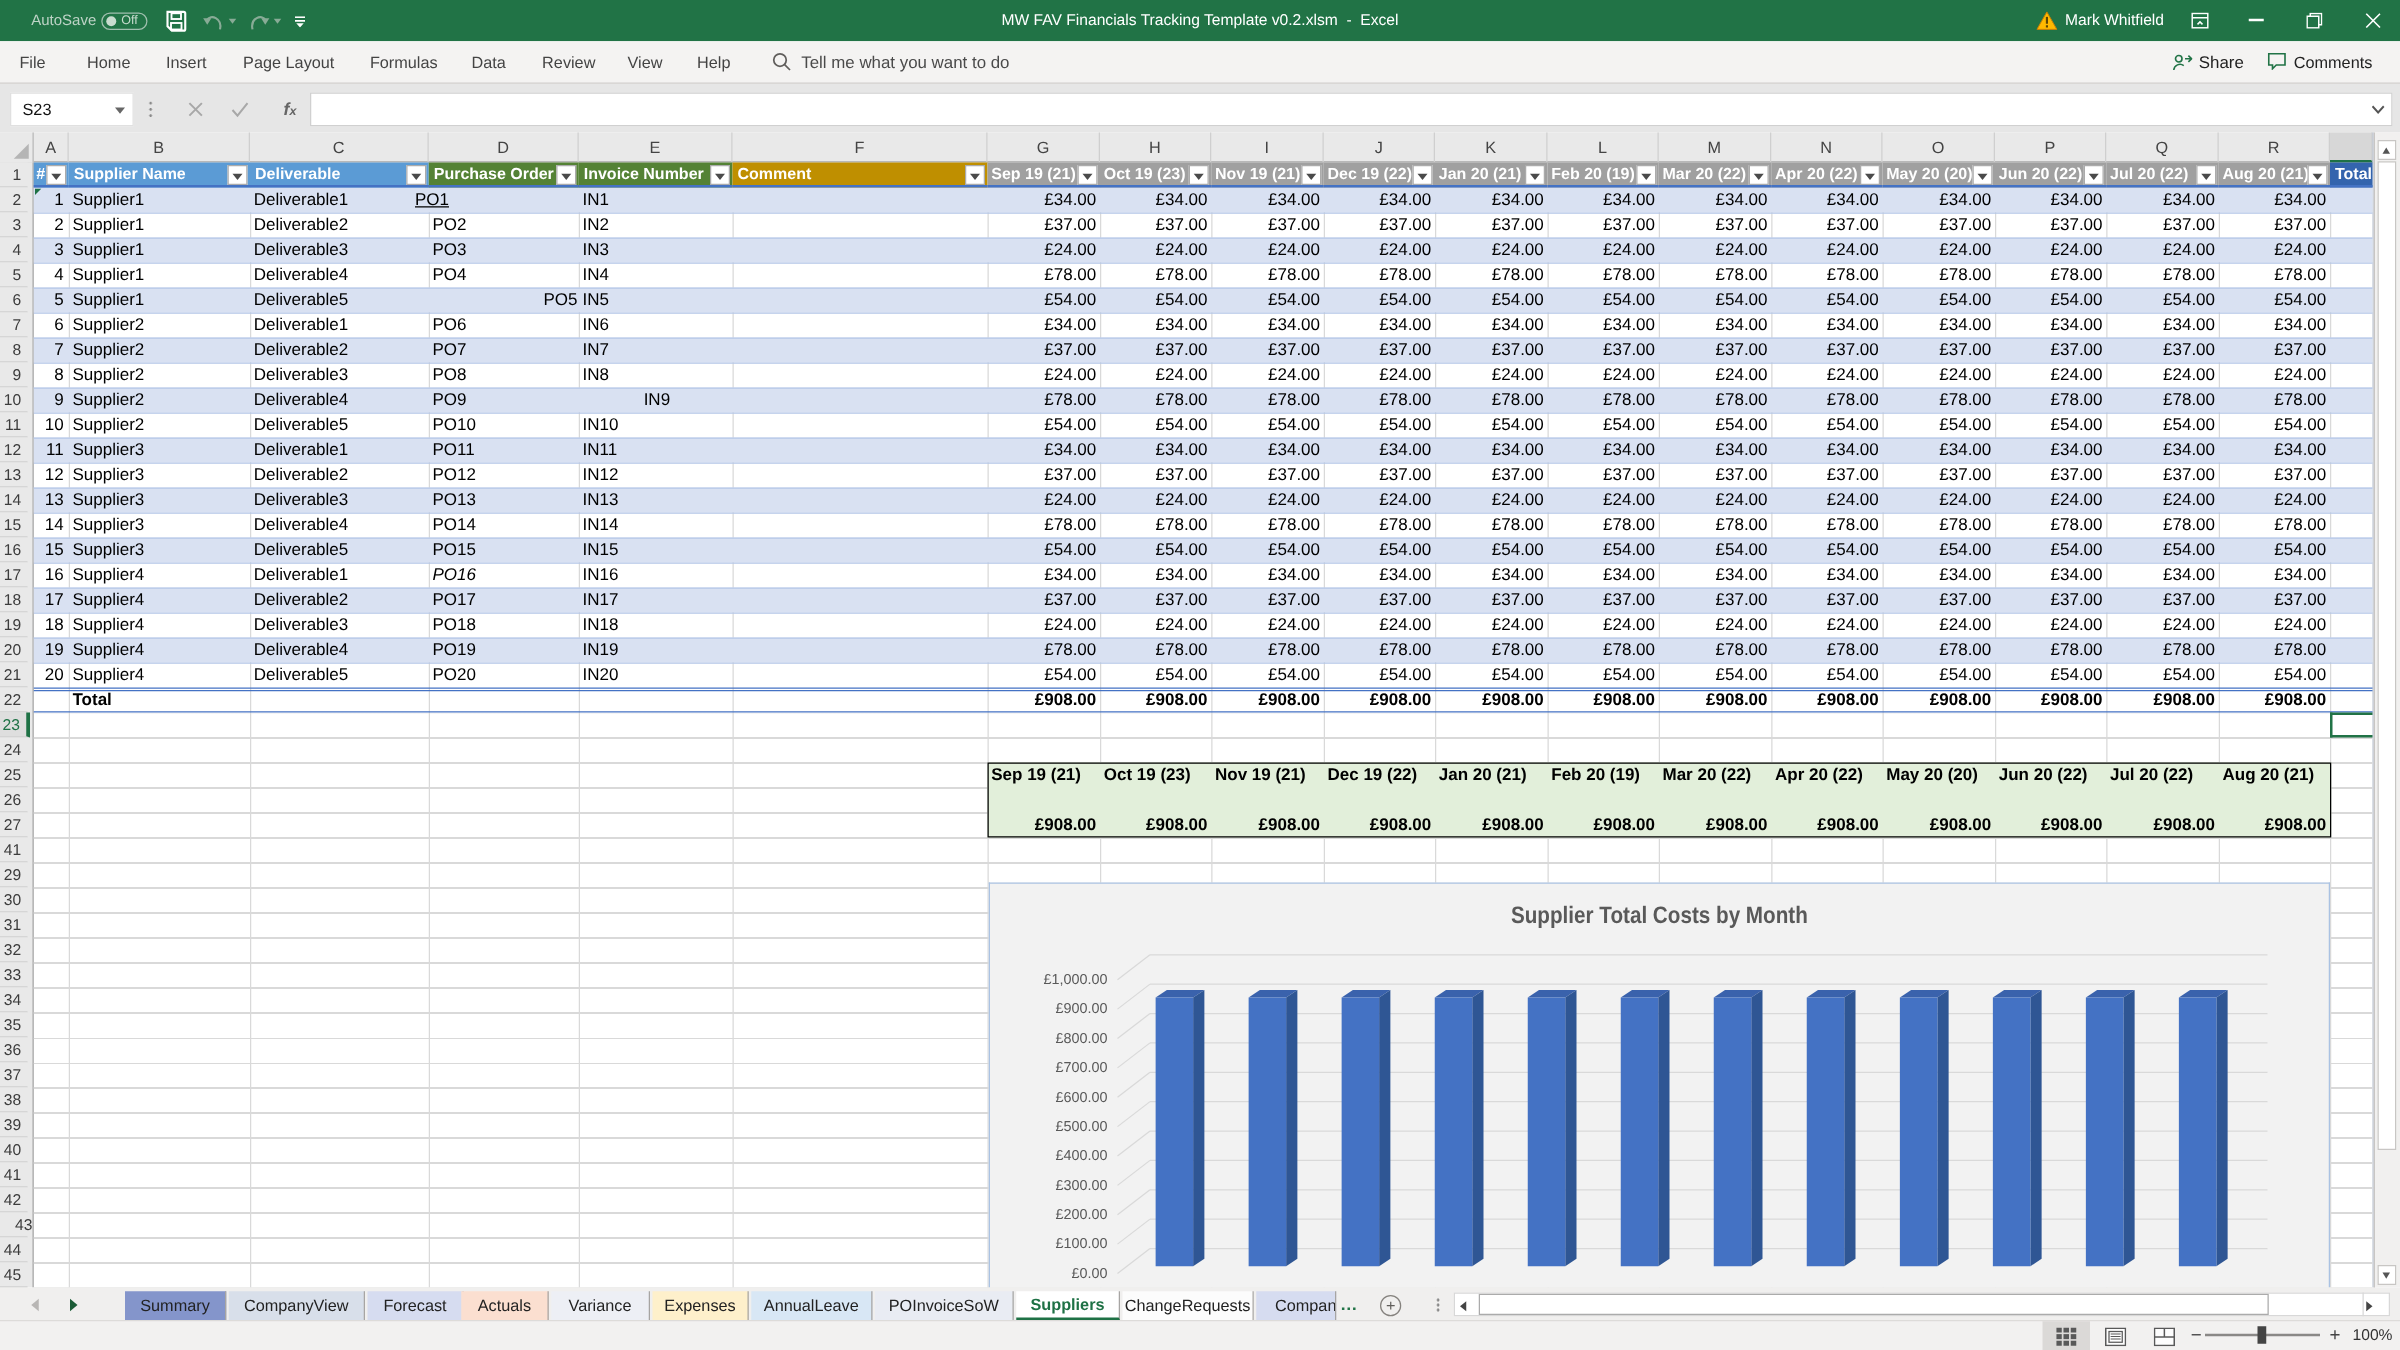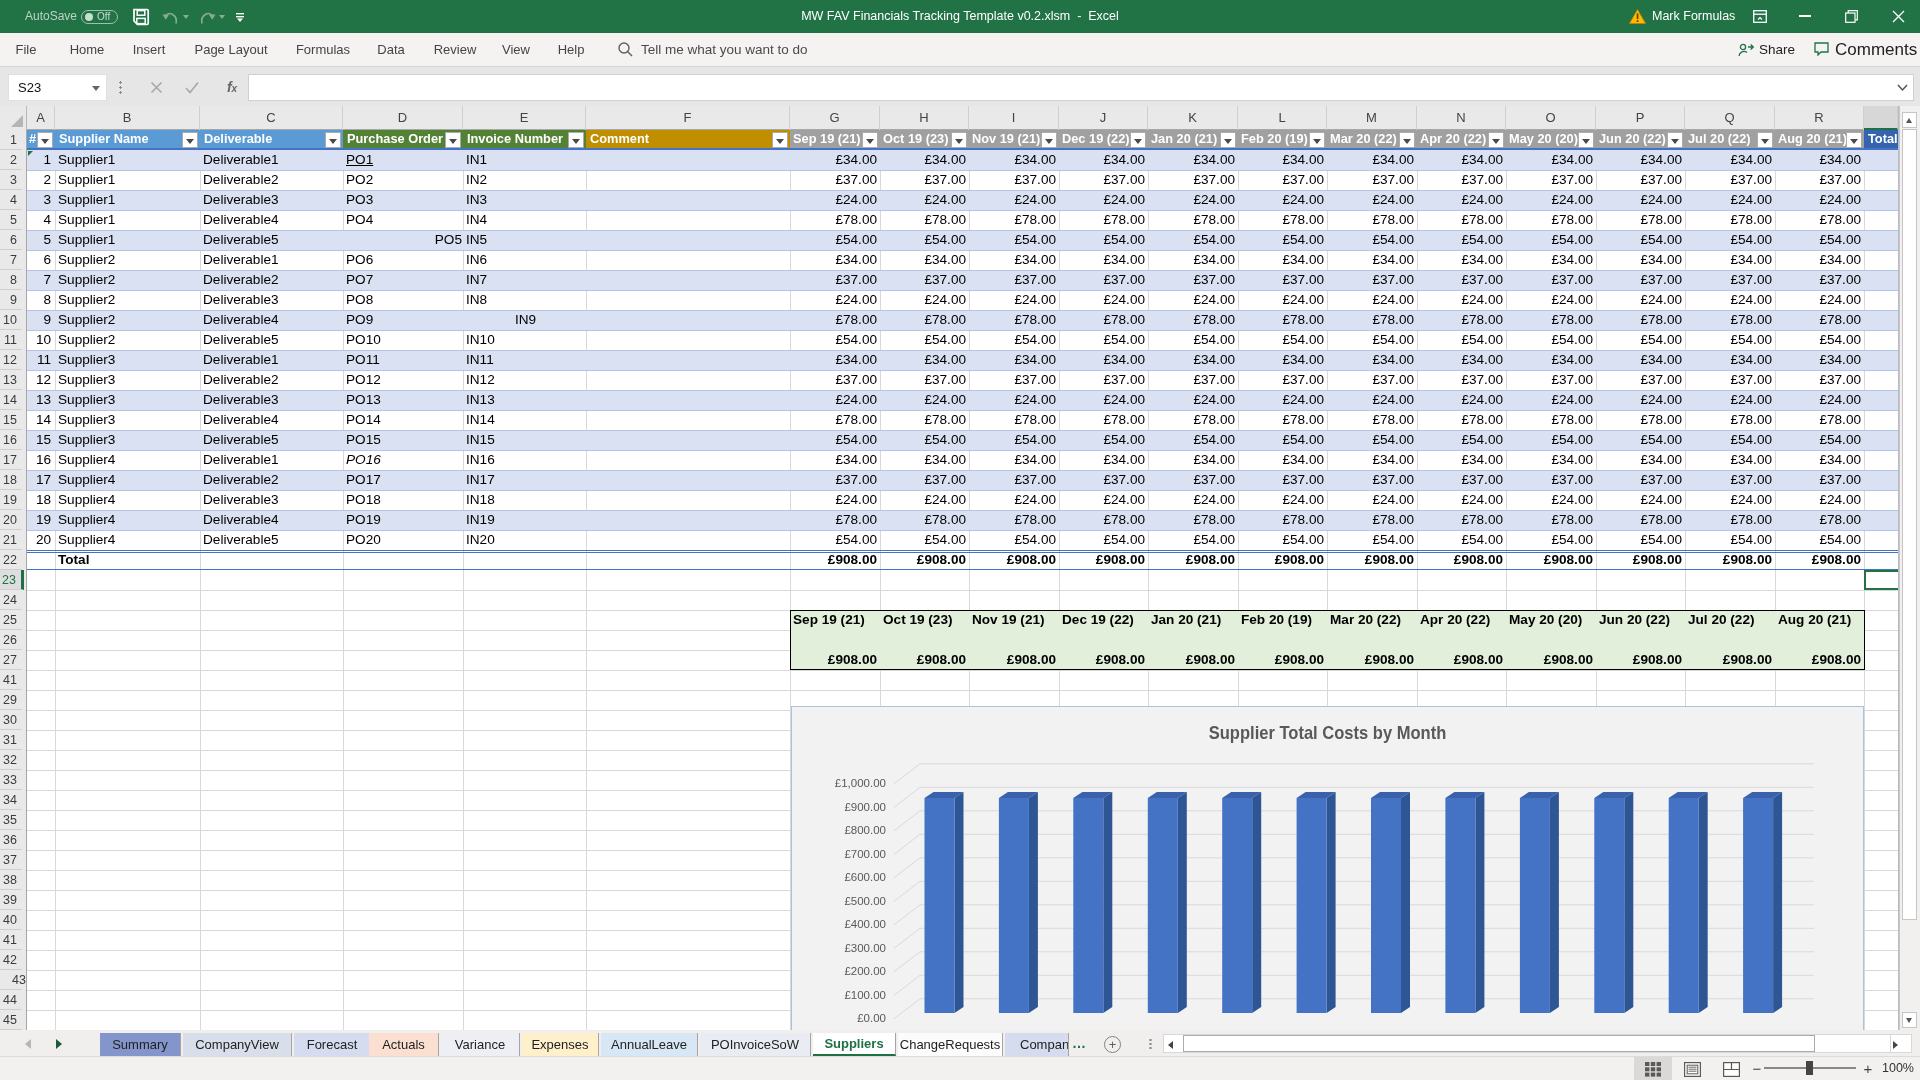--- a/index.html
+++ b/index.html
@@ -41,21 +41,21 @@
     <rect x="0" y="0" width="8" height="1.4" fill="#fff"></rect>
     <rect x="0" y="3" width="8" height="1.4" fill="#fff"></rect>
     <path d="M1 5.6 L7 5.6 L4 9 Z" fill="#fff"></path>
   </svg>
 <div class="ab" style="left:0;top:0;width:1920px;height:33px;line-height:33px;text-align:center;font-size:12.5px;color:#fff;">MW FAV Financials Tracking Template v0.2.xlsm&nbsp;&nbsp;-&nbsp;&nbsp;Excel</div>
 <svg class="ab" style="left:1629px;top:9px;" width="17" height="15" viewBox="0 0 17 15">
     <path d="M8.5 0.5 L16.5 14.5 L0.5 14.5 Z" fill="#ffb900" stroke="#c87f06" stroke-width="0.8"></path>
     <rect x="7.7" y="4.5" width="1.7" height="5.5" fill="#5c4503"></rect>
     <rect x="7.7" y="11.2" width="1.7" height="1.8" fill="#5c4503"></rect>
   </svg>
-<div class="ab" style="left:1652px;top:0;height:33px;line-height:33px;font-size:12.5px;color:#fff;">Mark Formulas</div>
+<div class="ab" style="left:1652px;top:0;height:33px;line-height:33px;font-size:12.5px;color:#fff;">Mark Whitfield</div>
 <svg class="ab" style="left:1753px;top:10px;" width="14" height="13" viewBox="0 0 14 13">
     <rect x="0.7" y="0.7" width="12.6" height="11.6" fill="none" stroke="#fff" stroke-width="1.3"></rect>
     <path d="M0.7 4.2 h12.6" stroke="#fff" stroke-width="1.3"></path>
     <path d="M5 9.5 l2-2 2 2" fill="none" stroke="#fff" stroke-width="1.2"></path>
   </svg>
 <div class="ab" style="left:1799px;top:15px;width:12px;height:1.5px;background:#fff;"></div>
 <svg class="ab" style="left:1845px;top:10px;" width="13" height="13" viewBox="0 0 13 13">
     <rect x="0.7" y="3" width="9.3" height="9.3" fill="#217346" stroke="#fff" stroke-width="1.2"></rect>
     <path d="M3.2 3 V0.7 H12.3 V9.8 H10.2" fill="none" stroke="#fff" stroke-width="1.2"></path>
   </svg>
@@ -79,21 +79,21 @@
 <div class="ab" style="left:641px;top:33px;height:33px;line-height:34px;font-size:13.5px;color:#4a4a4a;">Tell me what you want to do</div>
 <svg class="ab" style="left:1738px;top:42px;" width="16" height="15" viewBox="0 0 16 15">
     <circle cx="5" cy="5" r="2.6" fill="none" stroke="#217346" stroke-width="1.3"></circle>
     <path d="M1 14 a5 5 0 0 1 8 -3.5" fill="none" stroke="#217346" stroke-width="1.3"></path>
     <path d="M10 5 h5 M12.7 2.5 L15.3 5 12.7 7.5" fill="none" stroke="#217346" stroke-width="1.3"></path>
   </svg>
 <div class="ab" style="left:1759px;top:33px;height:33px;line-height:34px;font-size:13.5px;color:#222;">Share</div>
 <svg class="ab" style="left:1814px;top:42px;" width="15" height="14" viewBox="0 0 15 14">
     <path d="M1 1 h13 v9 h-7 l-3 3 v-3 h-3 z" fill="none" stroke="#217346" stroke-width="1.3"></path>
   </svg>
-<div class="ab" style="left:1835px;top:33px;height:33px;line-height:34px;font-size:17px;color:#222;">Comments</div>
+<div class="ab" style="left:1835px;top:33px;height:33px;line-height:34px;font-size:13px;color:#222;">Comments</div>
 <div class="ab" style="left:0;top:66px;width:1920px;height:40px;background:#e6e6e6;border-top:1px solid #d5d2cf;"></div>
 <div class="ab" style="left:8px;top:74px;width:99px;height:27px;background:#fff;border:1px solid #e0e0e0;font-size:13px;color:#111;line-height:26px;padding-left:9px;">S23</div>
 <div class="ab" style="left:92px;top:86px;width:0;height:0;border-left:4.5px solid transparent;border-right:4.5px solid transparent;border-top:5px solid #666;"></div>
 <div class="ab" style="left:119px;top:80px;width:3px;height:15px;background-image:radial-gradient(circle,#8a8a8a 1px,transparent 1.3px);background-size:3px 5px;"></div>
 <svg class="ab" style="left:150px;top:81px;" width="13" height="13" viewBox="0 0 13 13">
     <path d="M1.5 1.5 L11.5 11.5 M11.5 1.5 L1.5 11.5" stroke="#a8a8a8" stroke-width="1.6"></path>
   </svg>
 <svg class="ab" style="left:185px;top:81px;" width="14" height="13" viewBox="0 0 14 13">
     <path d="M1 7 L5 11.5 L13 1.5" fill="none" stroke="#a8a8a8" stroke-width="1.6"></path>
   </svg>
@@ -271,21 +271,21 @@
 <div class="hcell" style="left:1688px;top:130px;width:70px;">Jul 20 (22)</div>
 <div class="dd" style="left:1757px;top:132px;"></div>
 <div class="ab" style="left:1775px;top:130px;width:89px;height:20px;background:#a0a0a0;border-bottom:2px solid #4472c4;"></div>
 <div class="hcell" style="left:1778px;top:130px;width:69px;">Aug 20 (21)</div>
 <div class="dd" style="left:1846px;top:132px;"></div>
 <div class="ab" style="left:1864px;top:130px;width:34px;height:20px;background:#3464ad;border-bottom:2px solid #4472c4;"></div>
 <div class="hcell" style="left:1868px;top:130px;width:34px;color:#fff;">Total</div>
 <div class="cell rt" style="left:27px;top:150px;width:24px;">1</div>
 <div class="cell" style="left:58px;top:150px;width:141px;">Supplier1</div>
 <div class="cell" style="left:203px;top:150px;width:139px;">Deliverable1</div>
-<div class="cell" style="left:346px;top:150px;width:116px;text-decoration:underline;">PO1</div>
+<div class="cell" style="left:332px;top:150px;width:116px;text-decoration:underline;">PO1</div>
 <div class="cell" style="left:466px;top:150px;width:119px;">IN1</div>
 <div class="cell rt" style="left:790px;top:150px;width:87px;">£34.00</div>
 <div class="cell rt" style="left:880px;top:150px;width:86px;">£34.00</div>
 <div class="cell rt" style="left:969px;top:150px;width:87px;">£34.00</div>
 <div class="cell rt" style="left:1059px;top:150px;width:86px;">£34.00</div>
 <div class="cell rt" style="left:1148px;top:150px;width:87px;">£34.00</div>
 <div class="cell rt" style="left:1238px;top:150px;width:86px;">£34.00</div>
 <div class="cell rt" style="left:1327px;top:150px;width:87px;">£34.00</div>
 <div class="cell rt" style="left:1417px;top:150px;width:86px;">£34.00</div>
 <div class="cell rt" style="left:1506px;top:150px;width:87px;">£34.00</div>

